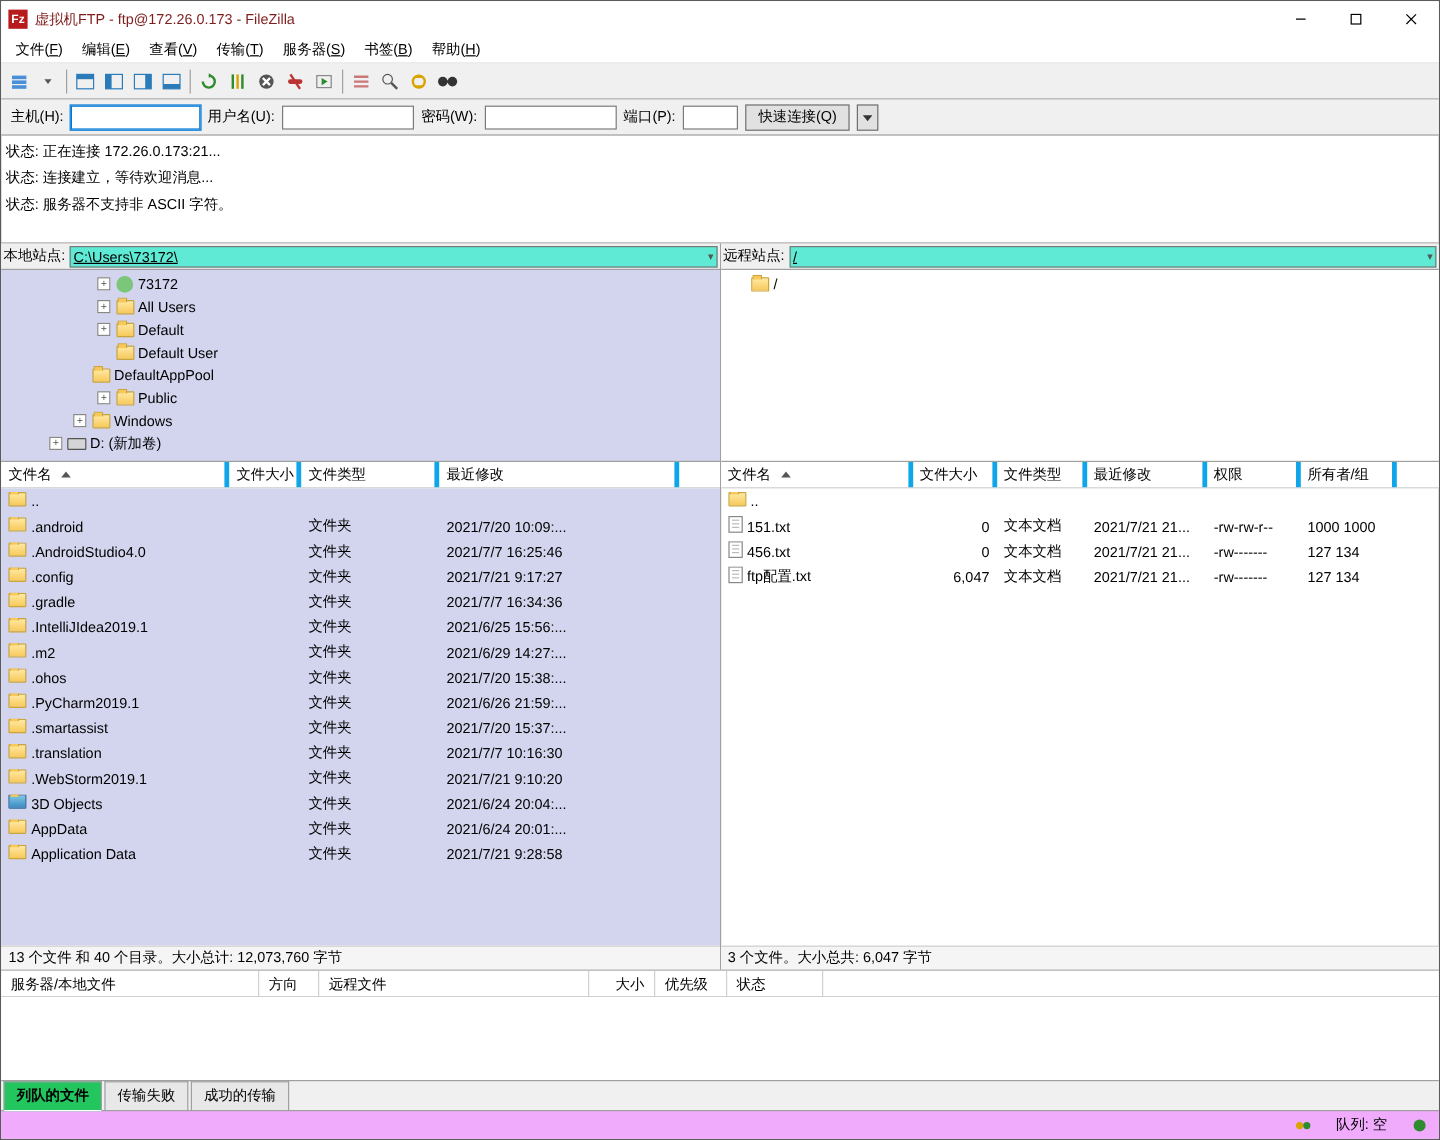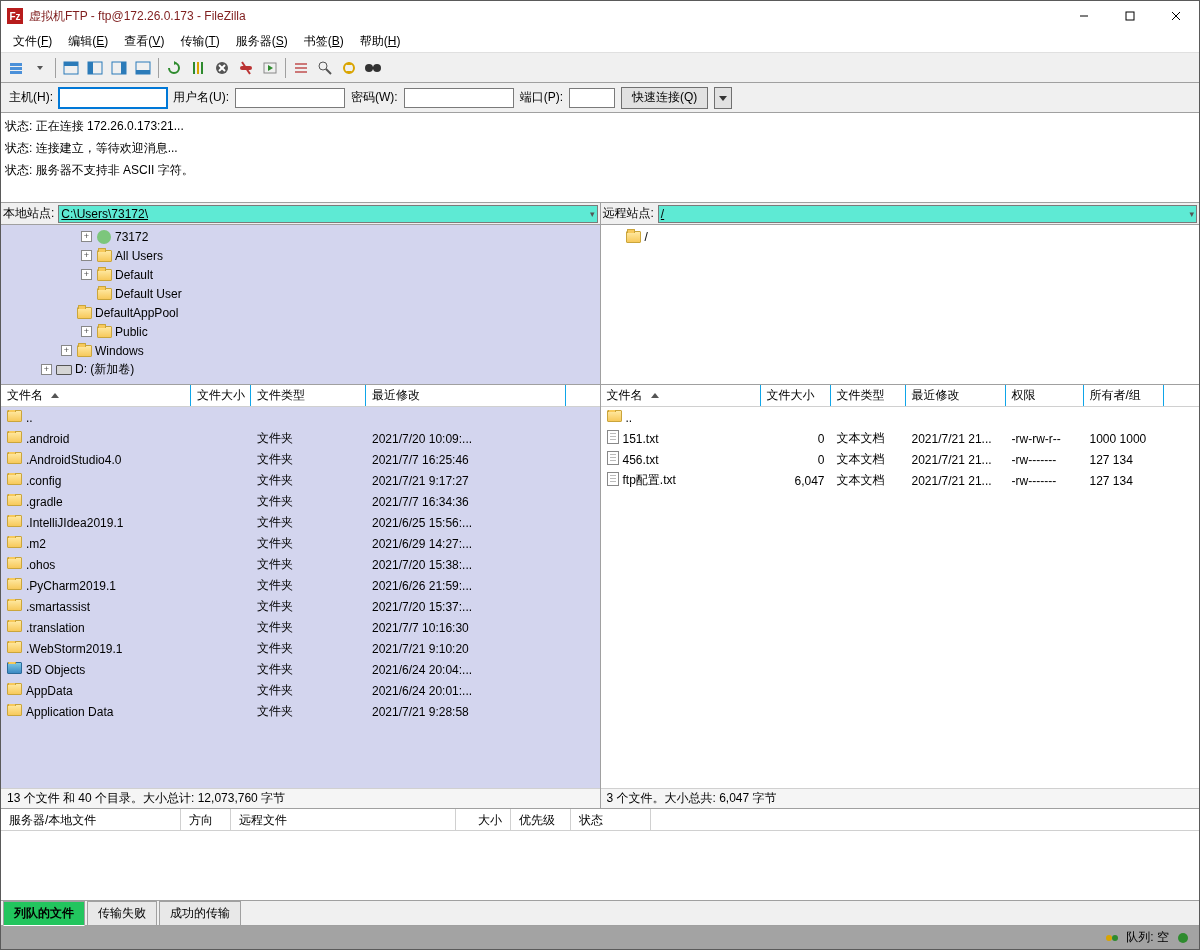--- a/index.html
+++ b/index.html
@@ -52,56 +52,56 @@
 
 .tree { height: 160px; overflow: auto; background: #d3d5ee; border-bottom: 1px solid #a0a0a0; padding: 2px 0; }
 .tree .node { display: flex; align-items: center; height: 19px; white-space: nowrap; }
 .tree .exp { width: 11px; height: 11px; border: 1px solid #888; background: #fff; font-size: 9px; line-height: 9px; text-align: center; margin-right: 4px; color:#555;}
 .tree .noexp { width: 11px; margin-right: 4px; }
 .tree .ficon { width: 16px; height: 14px; margin-right: 3px; display:inline-flex;align-items:center;justify-content:center;}
 .tree .lbl { font-size: 12px; }
 
 .listwrap { flex: 1; display: flex; flex-direction: column; min-height: 0; }
 .listhdr { height: 22px; display: flex; background: #fff; border-bottom: 1px solid #d0d0d0; }
-.listhdr .col { border-right: 1px solid #0ea5e9; padding: 3px 6px; font-size: 12px; overflow: hidden; white-space: nowrap; display:flex;align-items:center;gap:4px;}
+.listhdr .col { border-right: 4px solid #0ea5e9; padding: 3px 6px; font-size: 12px; overflow: hidden; white-space: nowrap; display:flex;align-items:center;gap:4px;}
 .listbody { flex: 1; overflow-y: scroll; }
 .listbody.blue { background: #d3d5ee; }
 .listbody .row { display: flex; height: 21px; align-items: center; }
 .listbody .cell { padding: 0 6px; overflow: hidden; white-space: nowrap; text-overflow: ellipsis; font-size: 12px; }
 .listbody .cell.ic { display: flex; align-items: center; gap: 4px; }
 
 .status { height: 20px; border-top: 1px solid #d0d0d0; padding: 2px 6px; font-size: 12px; background: #f5f5f5; display:flex;align-items:center;}
 
 
 .queue { height: 92px; border-top: 1px solid #a0a0a0; display: flex; flex-direction: column; }
 .queue .qhdr { height: 22px; display: flex; background: #fff; border-bottom: 1px solid #d0d0d0; }
 .queue .qhdr .col { border-right: 1px solid #d0d0d0; padding: 3px 8px; font-size: 12px; }
 .queue .qbody { flex: 1; background: #fff; }
 
 
 .tabs { height: 25px; display: flex; align-items: flex-end; border-top: 1px solid #a0a0a0; background: #f0f0f0; padding: 0 2px; }
 .tabs .tab { padding: 3px 10px; border: 1px solid #a0a0a0; border-bottom: none; margin-right: 2px; background: #e8e8e8; font-size: 12px; }
 .tabs .tab.active { background: #22c55e; font-weight: bold; border-bottom: 1px solid #fff; position: relative; top: 1px; }
 
 
-.statusbar { height: 24px; border-top: 1px solid #a0a0a0; display: flex; align-items: center; justify-content: flex-end; padding: 0 8px; gap: 6px; background: #a3a3a3; }
+.statusbar { height: 24px; border-top: 1px solid #a0a0a0; display: flex; align-items: center; justify-content: flex-end; padding: 0 8px; gap: 19px; background: #f0abfc; }
 .statusbar .sicon { width: 16px; height: 14px; display:inline-flex;align-items:center;justify-content:center;}
 
 
 .folder-g { width: 15px; height: 12px; background: linear-gradient(#ffe9a2,#f7c95b); border: 1px solid #caa53b; border-radius: 1px; position: relative; display:inline-block;}
 .folder-g::before { content:""; position:absolute; top:-3px; left:0; width:6px; height:3px; background:#f7c95b; border:1px solid #caa53b; border-bottom:none; border-radius:1px 1px 0 0;}
 .file-g { width: 12px; height: 14px; background: #fff; border: 1px solid #888; position: relative; display:inline-block;}
 .file-g::before { content:""; position:absolute; top:2px; left:2px; right:2px; height:1px; background:#bbb; box-shadow: 0 3px 0 #bbb, 0 6px 0 #bbb;}
 .drive-g { width: 16px; height: 10px; background: #d5d5d5; border: 1px solid #555; border-radius: 1px; display:inline-block;}
 .user-g { width:14px;height:14px;border-radius:50%;background:#7cc67c;display:inline-block;}
 
 
 .L .c1{width:190px}.L .c2{width:60px;text-align:right}.L .c3{width:115px}.L .c4{width:200px}
 .R .c1{width:160px}.R .c2{width:70px;text-align:right}.R .c3{width:75px}.R .c4{width:100px}.R .c5{width:78px}.R .c6{width:80px}
-.Q .c1{width:180px}.Q .c2{width:50px}.Q .c3{width:225px}.Q .c4{width:55px;text-align:right}.Q .c5{width:60px}.Q .c6{width:80px}
+.Q .c1{width:215px}.Q .c2{width:50px}.Q .c3{width:225px}.Q .c4{width:55px;text-align:right}.Q .c5{width:60px}.Q .c6{width:80px}
 
 .sort-asc::after{content:"";display:inline-block;margin-left:4px;border-left:4px solid transparent;border-right:4px solid transparent;border-bottom:5px solid #555;}
 
 svg{display:block}
 </style>
 </head>
 <body>
 
 <div class="win">
 

